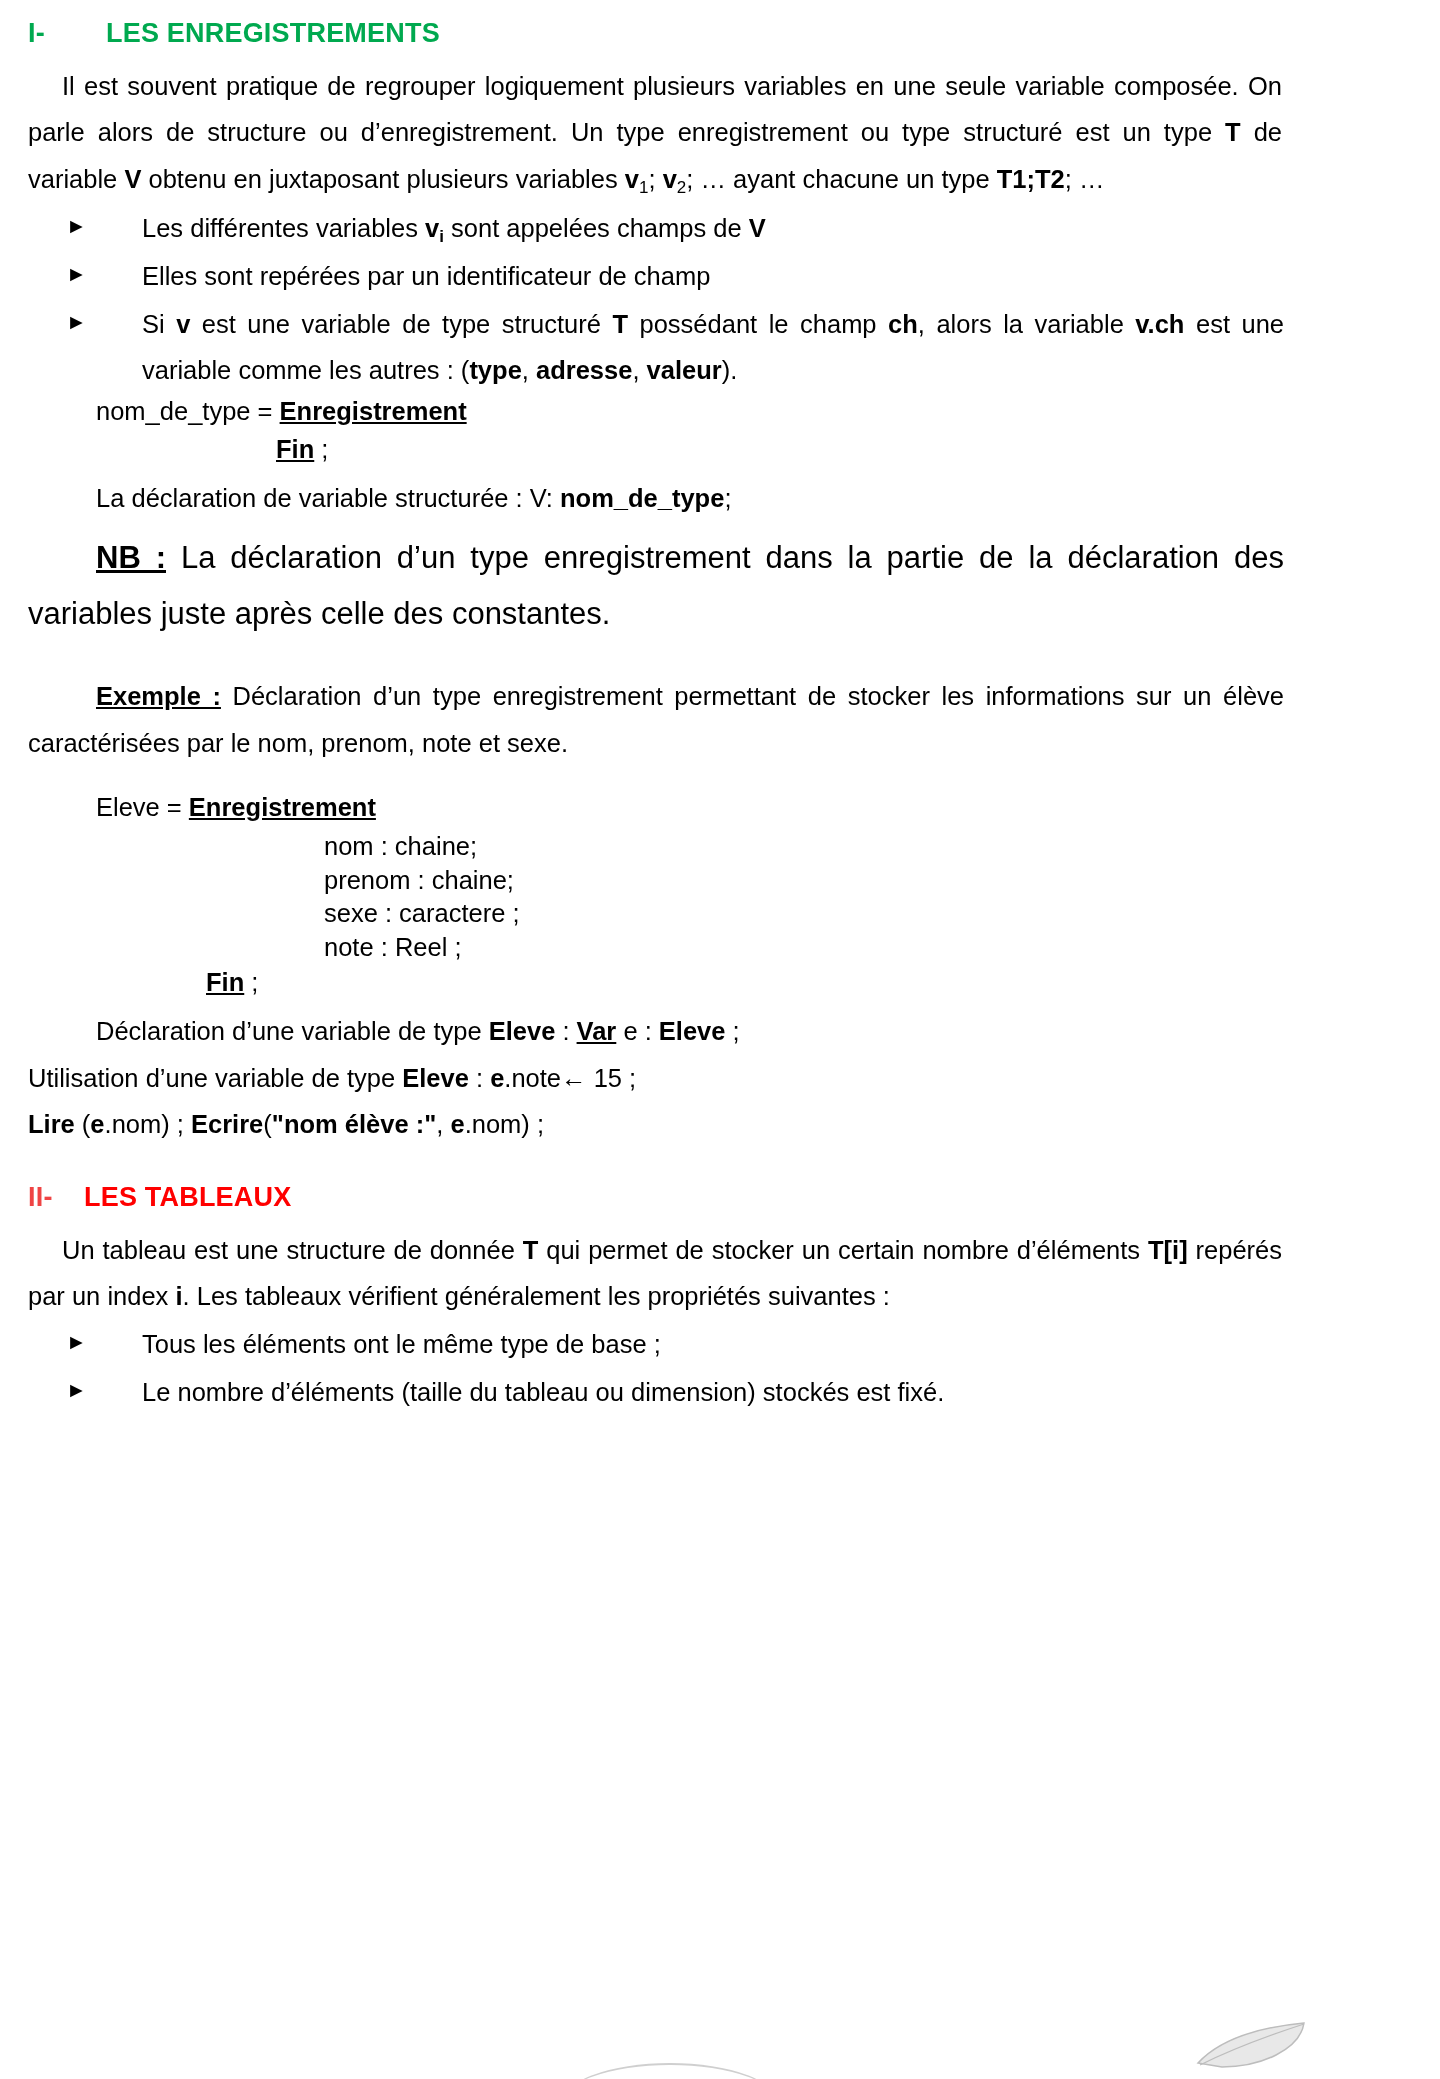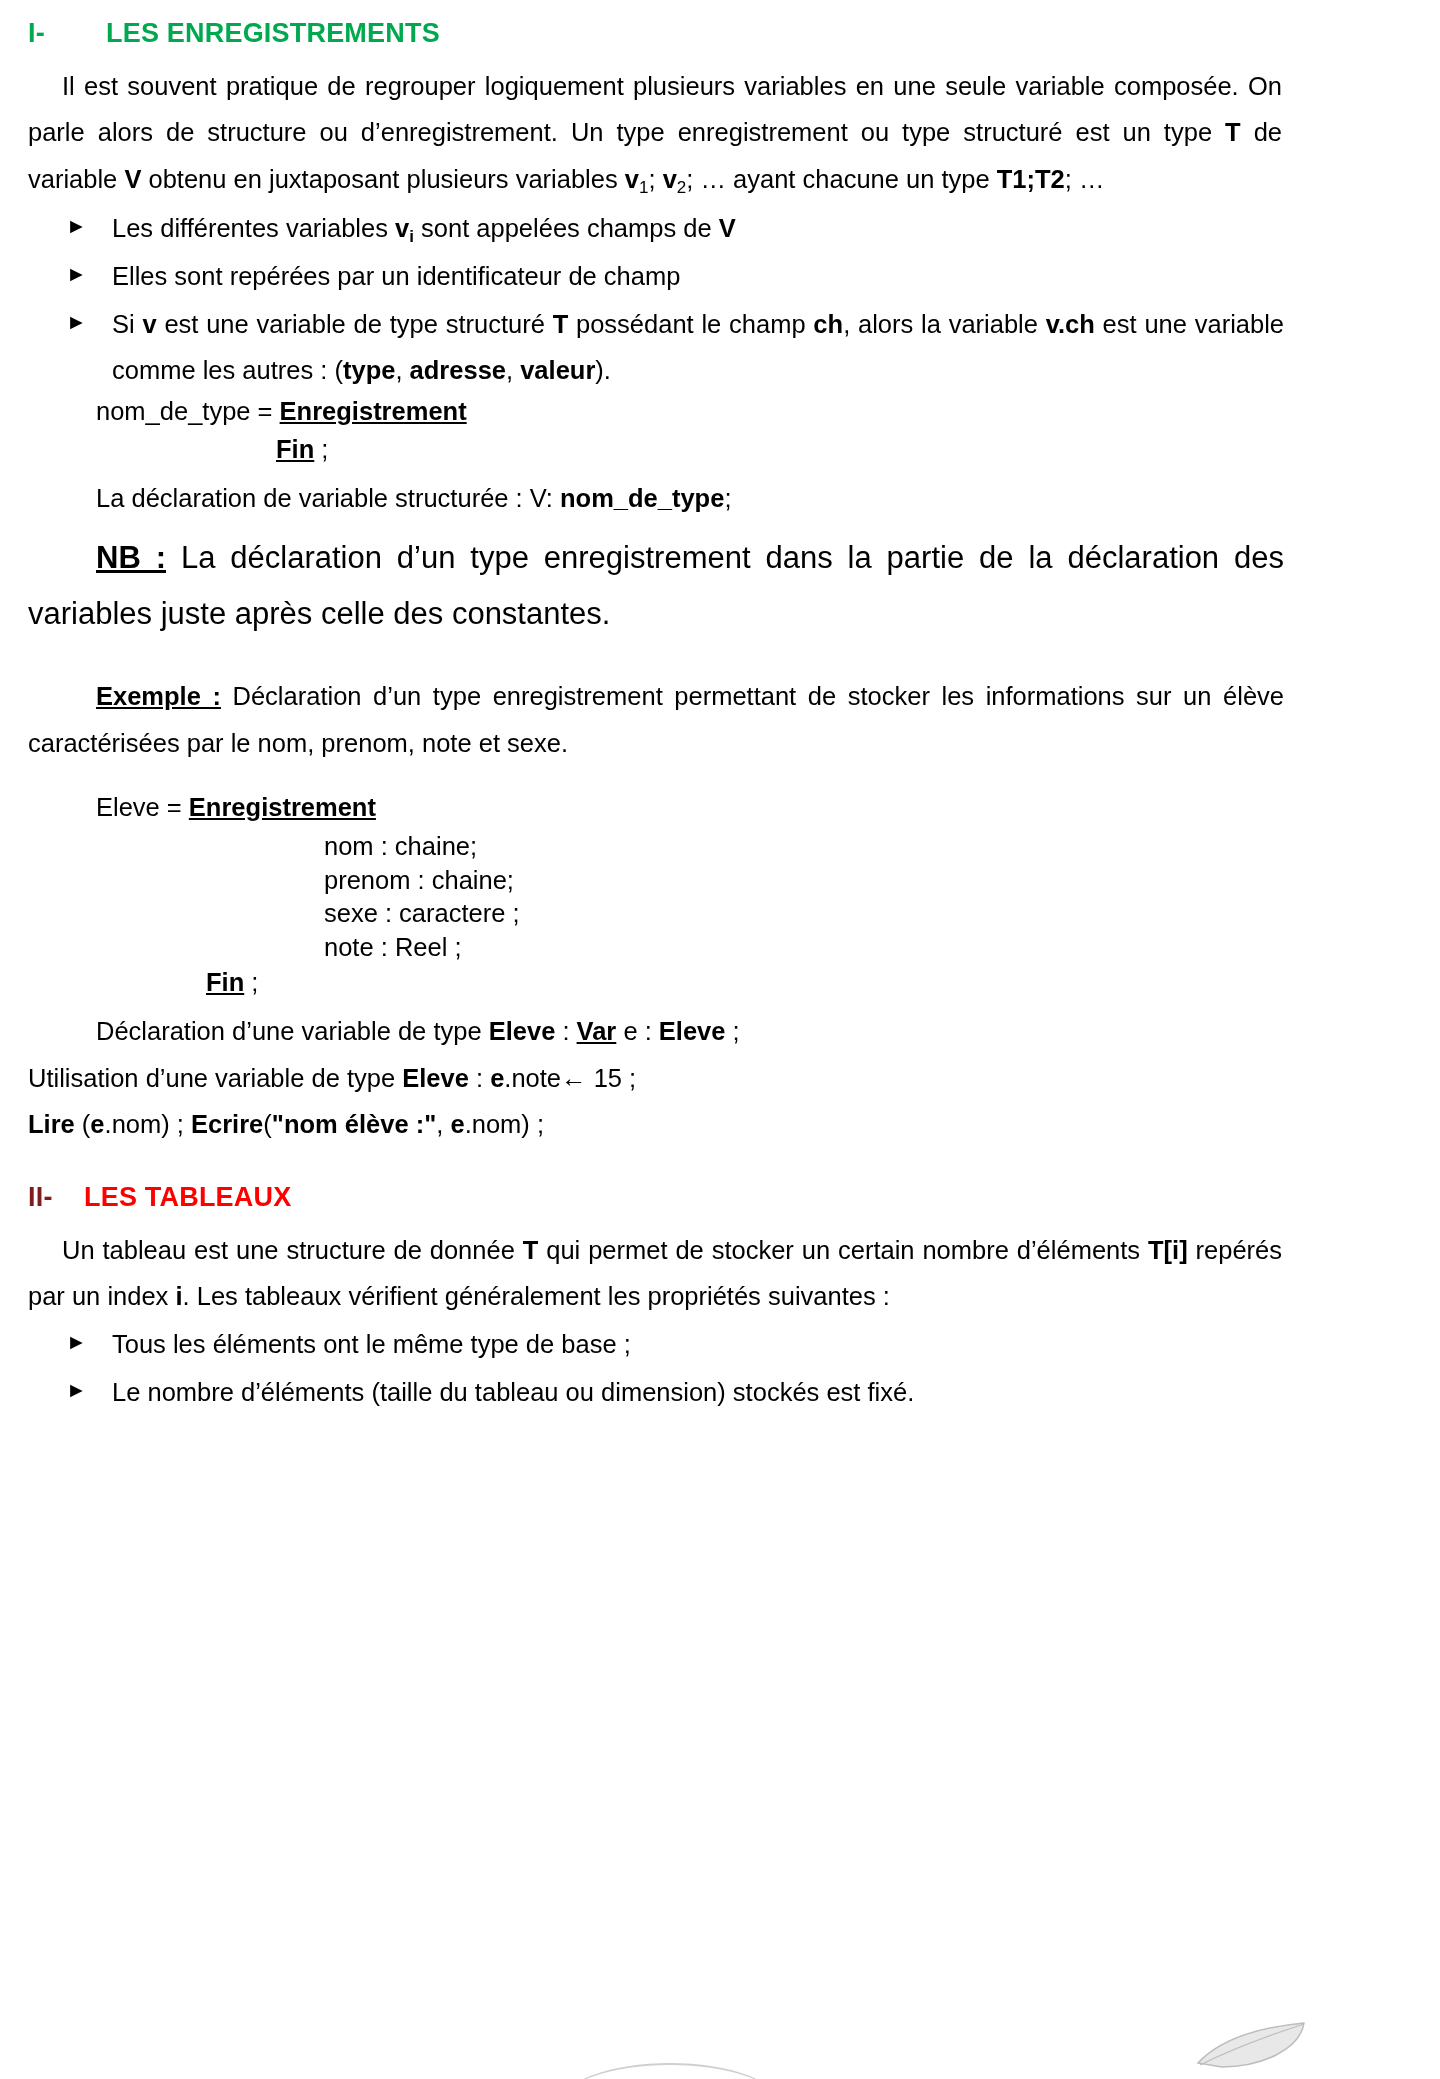--- a/index.html
+++ b/index.html
@@ -33,21 +33,21 @@
   }
   h2.section-title .num {
     display: inline-block;
     min-width: 78px;
     color: #00a94f;
   }
   h2.section-title.red {
     color: #ff0000;
   }
   h2.section-title.red .num {
-    color: #7f1d1d;
+    color: #ef4444;
   }
   .para {
     font-size: 25.5px;
     line-height: 1.82;
     text-align: justify;
     margin: 0 0 0 0;
     padding: 0 2px 0 0;
   }
   .para.indent {
     text-indent: 34px;
@@ -78,20 +78,21 @@
     flex: 0 0 auto;
     width: 46px;
     padding-left: 38px;
     box-sizing: content-box;
     font-size: 21px;
     line-height: 1.95;
   }
   ul.bullets li .txt {
     flex: 1 1 auto;
     text-align: justify;
+    margin-left: 30px;
   }
   .code-block {
     font-size: 25.5px;
     line-height: 1.25;
   }
   .code-head {
     padding-left: 68px;
     margin-bottom: 6px;
     font-size: 25.5px;
   }

